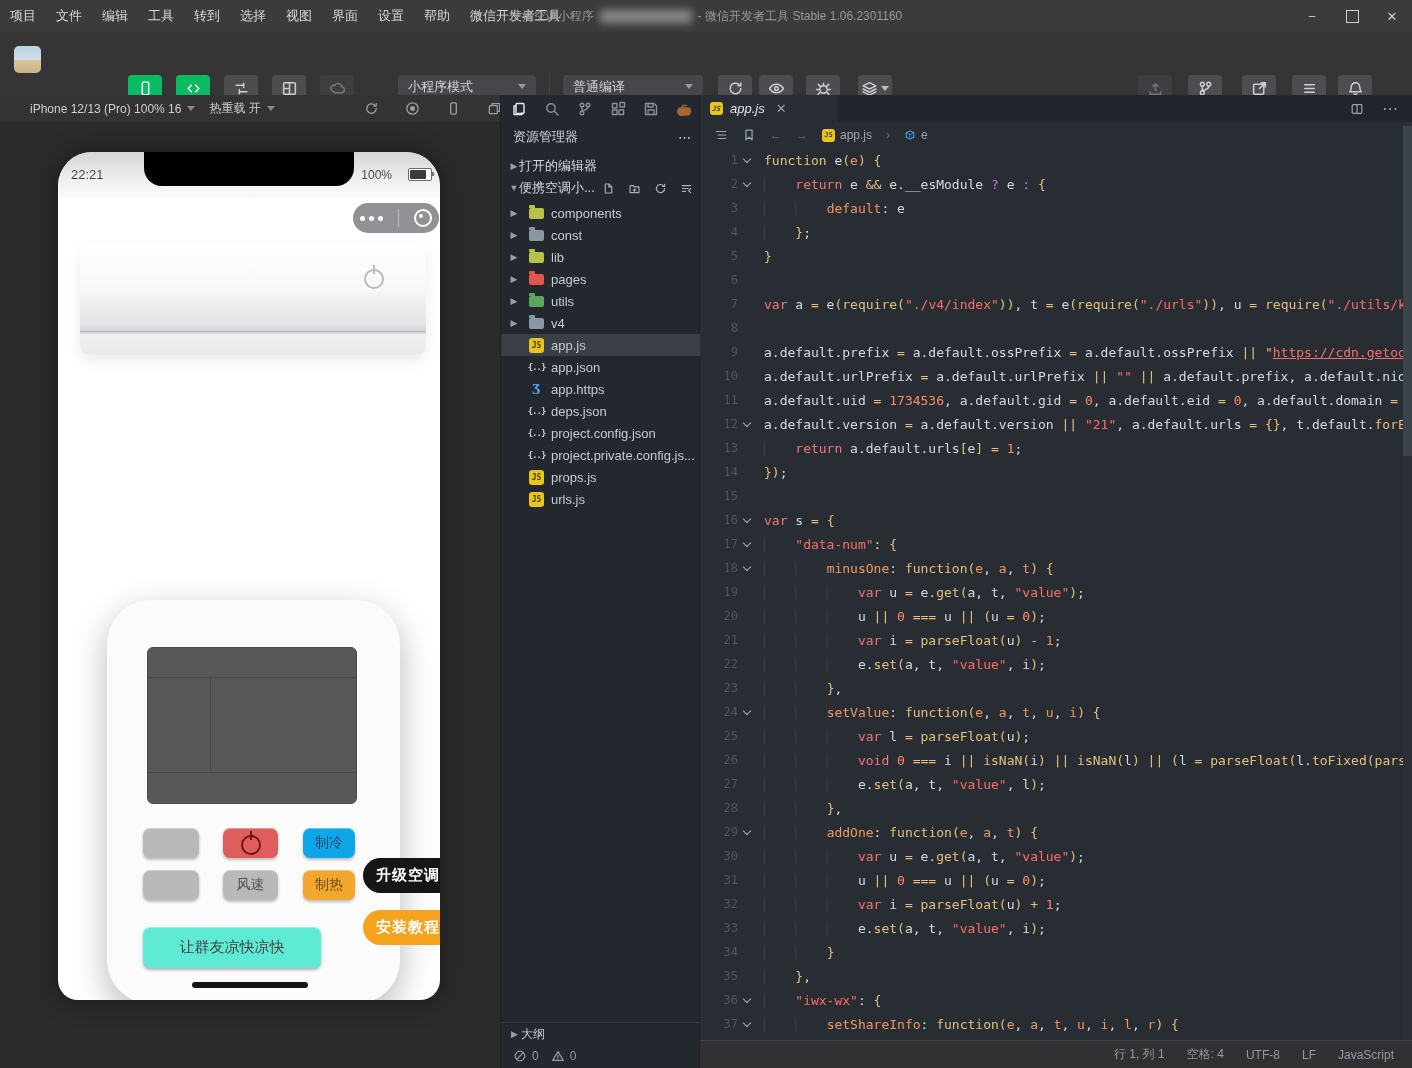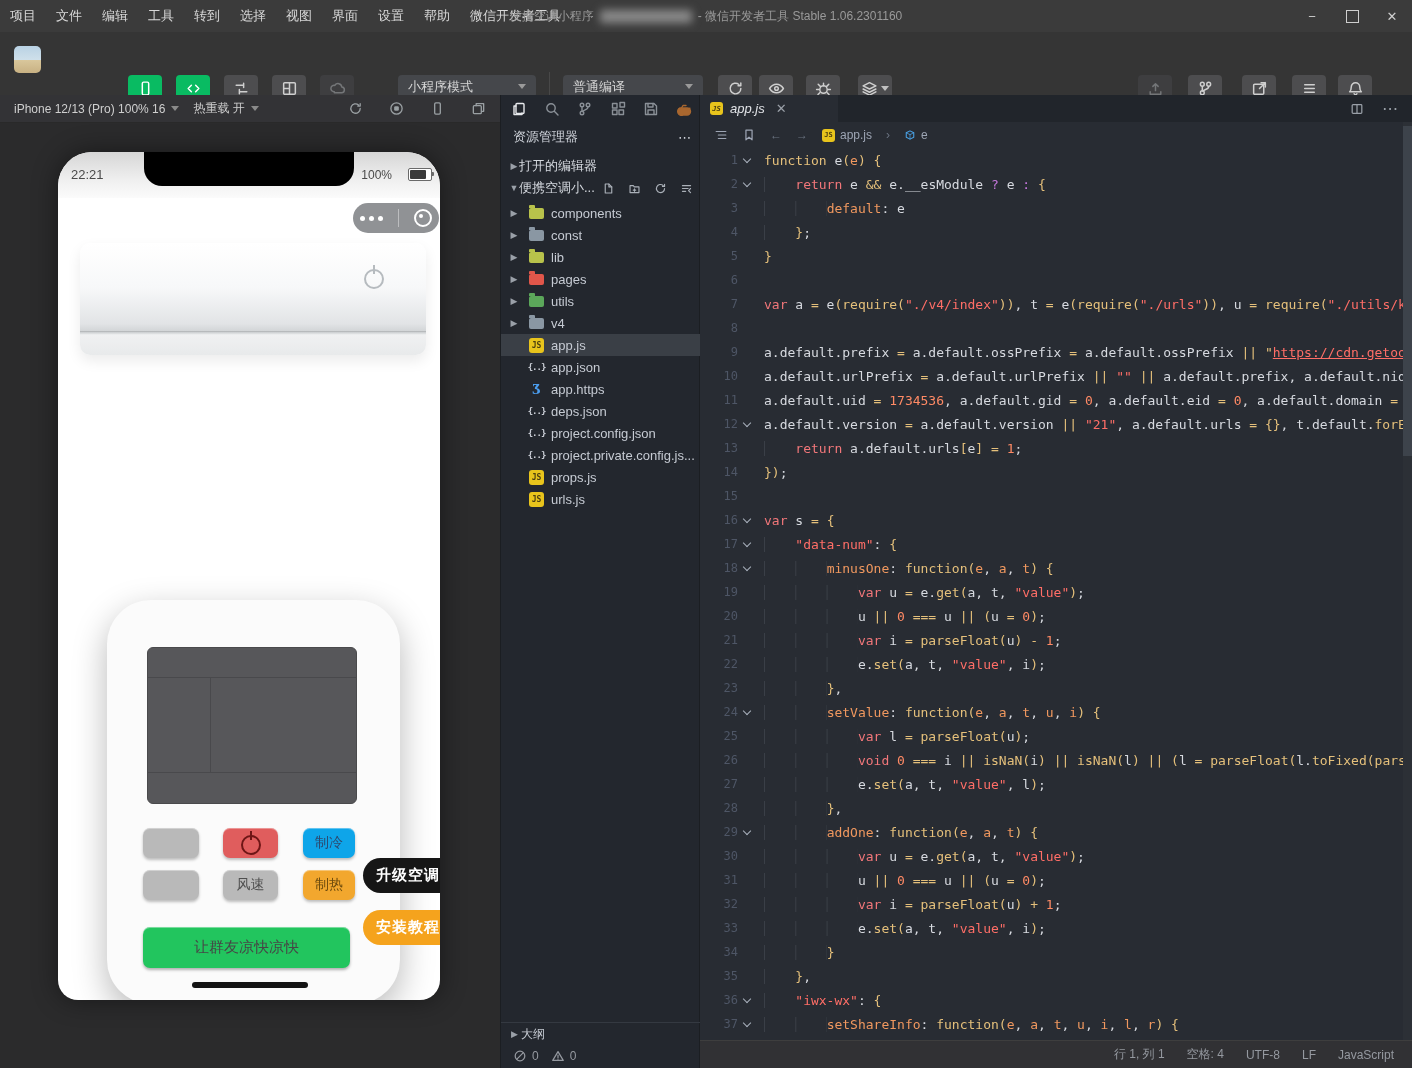--- a/index.html
+++ b/index.html
@@ -28,21 +28,21 @@
   .tbtn.dim .tbtn-label{color:#6e7072;}
   .tbtn.bare .tbtn-box{background:#4d4d4f;color:#cfcfcf;}
   .select{position:absolute;top:43px;height:23px;background:#45474b;border-radius:4px;display:flex;align-items:center;
           font-size:13px;color:#d6d6d6;padding:0 10px;justify-content:space-between;}
   .caret{width:0;height:0;border-left:4px solid transparent;border-right:4px solid transparent;border-top:5px solid #9a9a9a;margin-left:10px;}
   .vdiv{position:absolute;width:1px;background:#484848;}
   svg.ic{display:block;}
   
   #simpanel{left:0;top:95px;width:500px;height:945px;background:#2b2b2c;overflow:hidden;}
   #simbar{position:absolute;left:0;top:0;width:500px;height:27px;background:#333336;border-bottom:1px solid #292929;
-          display:flex;align-items:center;font-size:12px;color:#cfcfcf;}
+          display:flex;align-items:center;font-size:12px;color:#cfcfcf;padding-left:16px;}
   #simbar .dd{display:flex;align-items:center;margin-left:14px;white-space:nowrap;}
   #simbar .caret{margin-left:6px;border-top-color:#8a8a8a;}
   .simicons{position:absolute;right:14px;top:0;height:27px;display:flex;align-items:center;gap:26px;color:#9aa0a3;}
   
   #phone{left:58px;top:57px;width:382px;height:848px;background:#ffffff;border-radius:34px 34px 20px 20px;overflow:hidden;
          box-shadow:0 0 26px rgba(0,0,0,.45);}
   #bezel{position:absolute;left:0;top:0;width:382px;height:46px;
          background:linear-gradient(180deg,#d6d6d6 0%,#efefef 60%,#fbfbfb 100%);}
   #ph-time{position:absolute;left:13px;top:15px;font-size:13px;color:#4a4a4a;}
   #ph-batt{position:absolute;right:8px;top:16px;display:flex;align-items:flex-start;gap:16px;font-size:12px;color:#4a4a4a;}
@@ -71,21 +71,21 @@
   #rscreen .h1{position:absolute;left:0;right:0;top:29px;height:1px;background:#49494c;}
   #rscreen .h2{position:absolute;left:0;right:0;top:124px;height:1px;background:#49494c;}
   #rscreen .v1{position:absolute;left:62px;top:29px;width:1px;height:95px;background:#49494c;}
   .rbtn{position:absolute;height:30px;border-radius:7px;display:flex;align-items:center;justify-content:center;
         font-size:14px;box-shadow:0 2px 3px rgba(0,0,0,.25), inset 0 1px 0 rgba(255,255,255,.35);}
   .rbtn.gray{background:#b9b9b9;}
   .rbtn.red{background:#e05d5d;color:#6e1616;}
   .rbtn.blue{background:#0ea5e9;color:#2d4a70;}
   .rbtn.orange{background:#f2a72e;color:#6e4c0e;}
   .rbtn.graylabel{background:#b9b9b9;color:#4f4f4f;}
-  .rwide{position:absolute;left:36px;top:327px;width:207px;height:41px;background:#22c55e;border-radius:7px;
+  .rwide{position:absolute;left:36px;top:327px;width:178px;height:41px;background:#5eead4;border-radius:7px;
          display:flex;align-items:center;justify-content:center;font-size:15px;color:#464646;
          box-shadow:0 2px 3px rgba(0,0,0,.3), inset 0 1px 0 rgba(255,255,255,.4);}
   #homebar{position:absolute;left:85px;top:382px;width:116px;height:6px;background:#141414;border-radius:3px;}
   .pill{position:absolute;left:305px;width:96px;height:35px;border-radius:18px;color:#fff;font-size:15px;font-weight:bold;
         display:flex;align-items:center;padding-left:13px;box-sizing:border-box;letter-spacing:1px;}
   
   #explorer{left:500px;top:95px;width:200px;height:973px;background:#23272e;border-left:1px solid #1b1e22;border-right:1px solid #1b1e22;box-sizing:border-box;}
   #activity{position:absolute;left:0;top:0;width:200px;height:27px;display:flex;align-items:center;gap:17px;padding-left:10px;color:#8a9097;}
   #activity .act{display:flex;}
   #activity .act.on{color:#e8eaed;}

